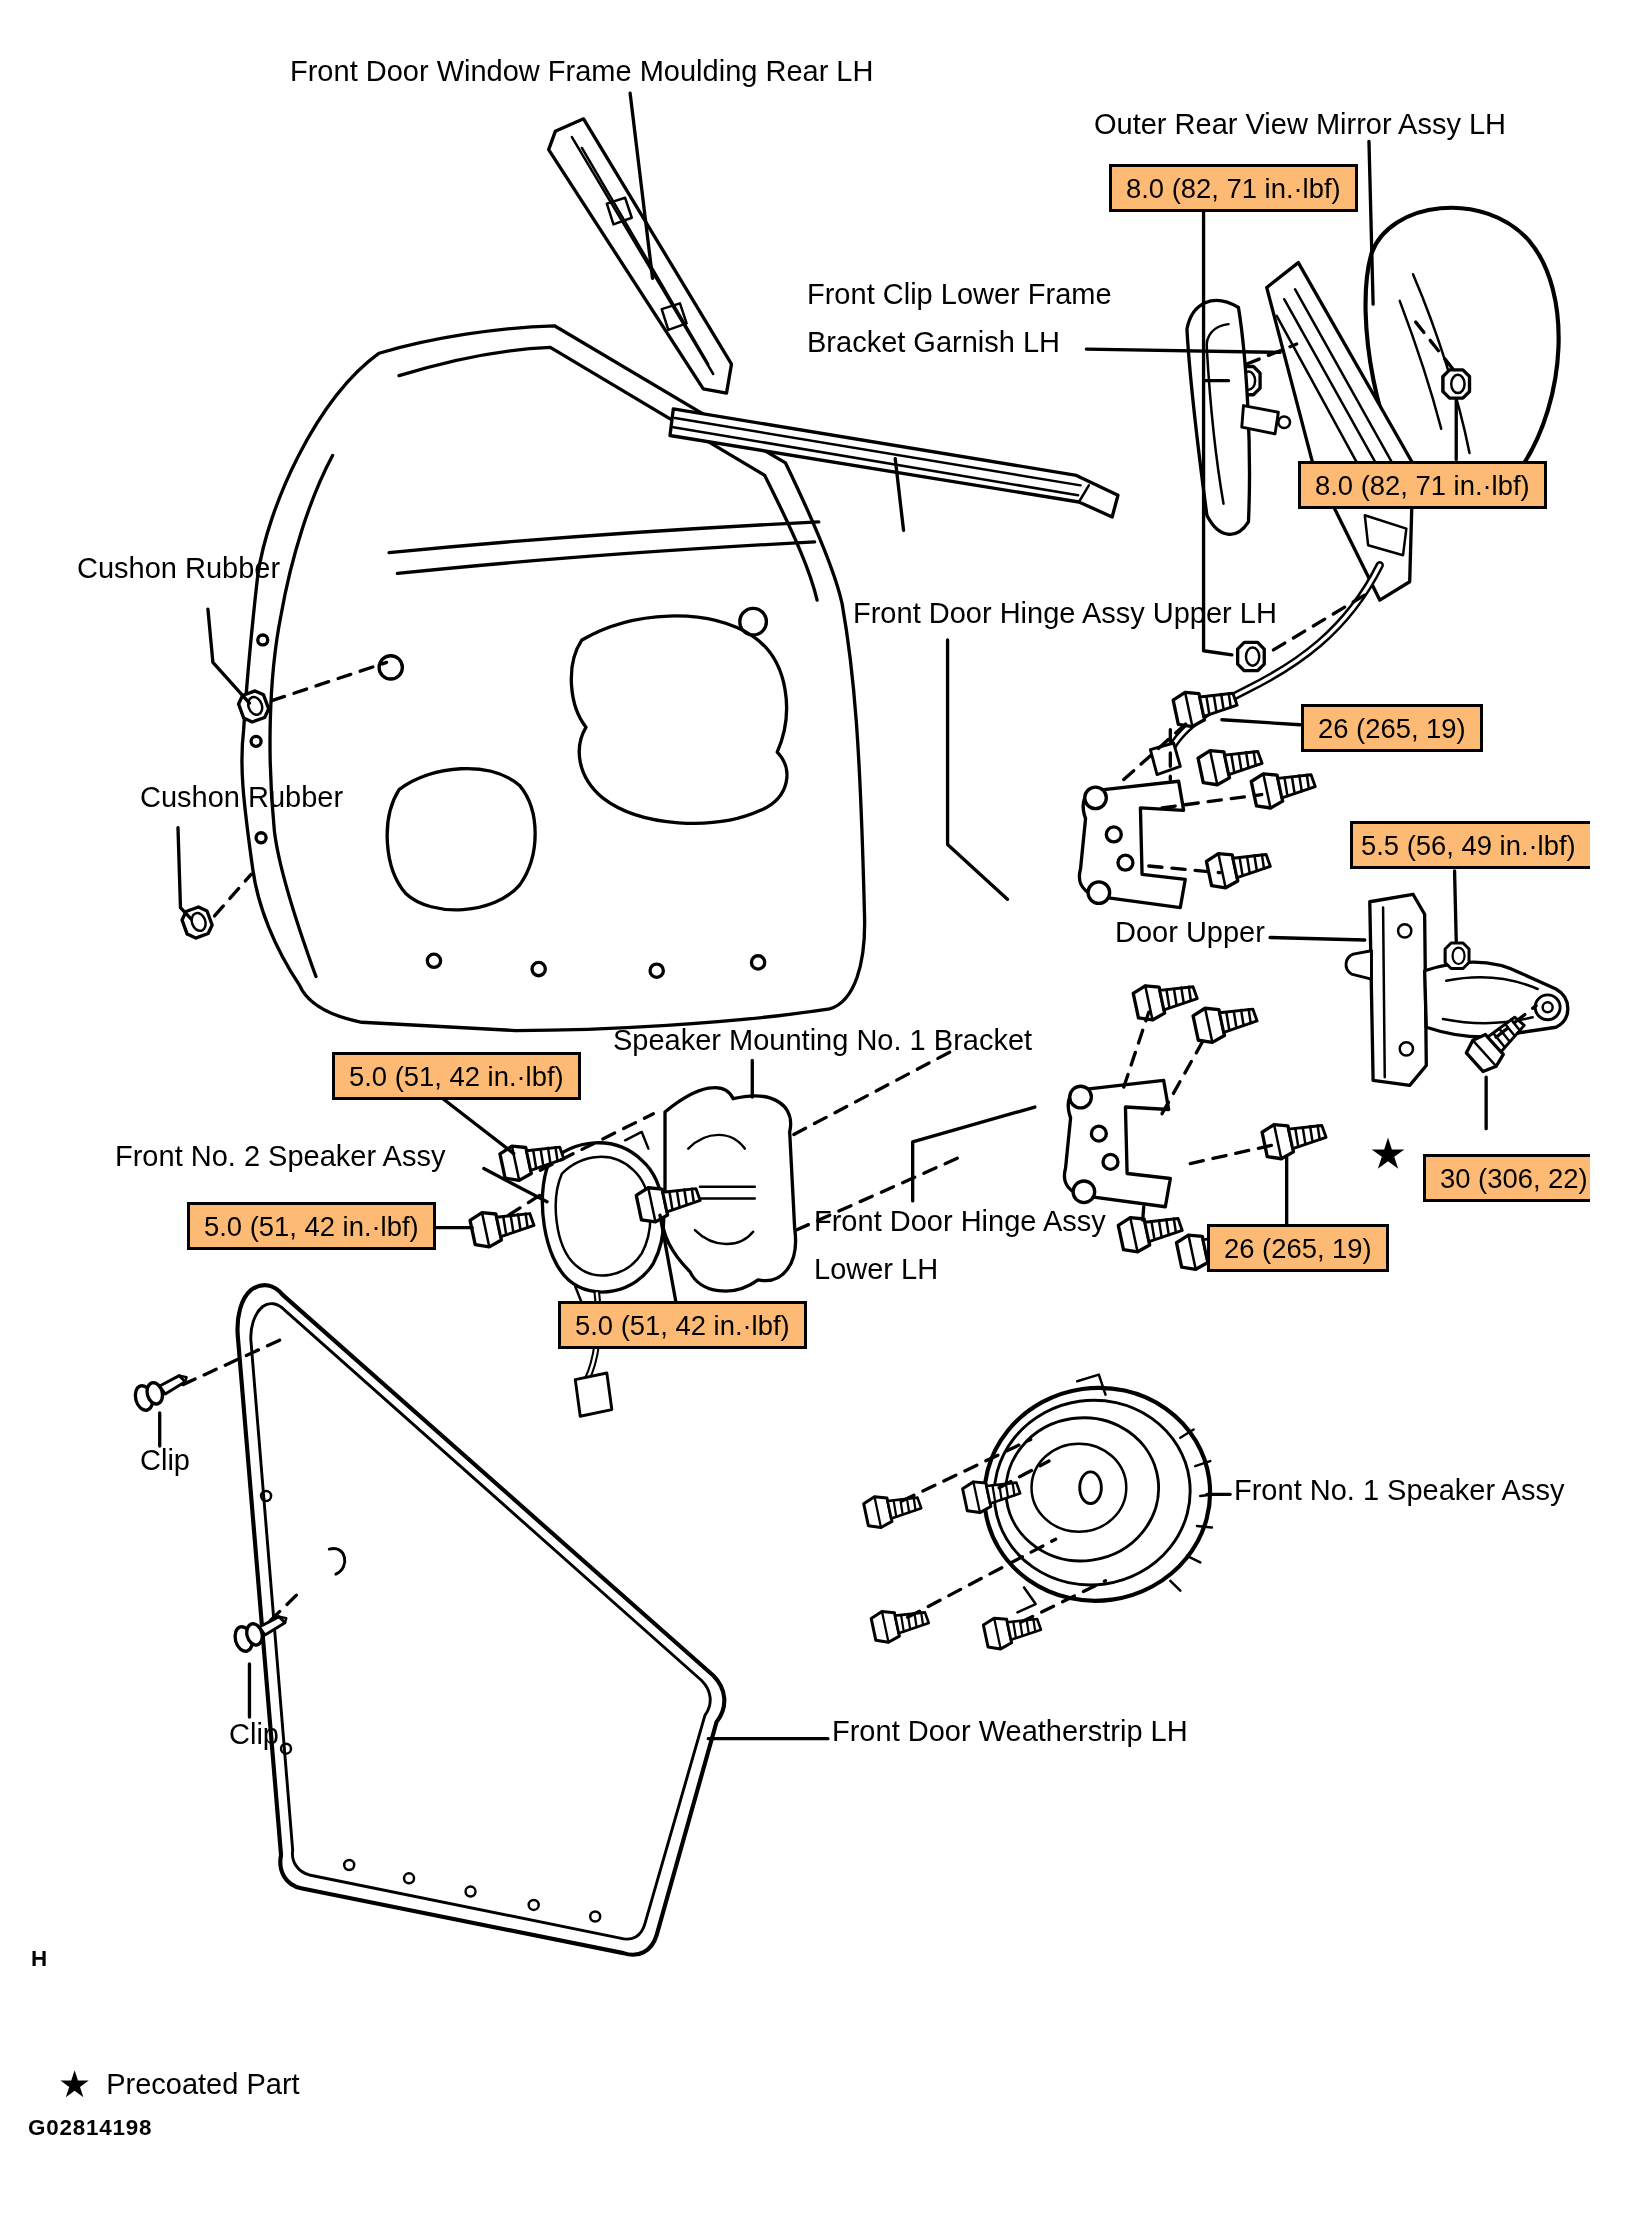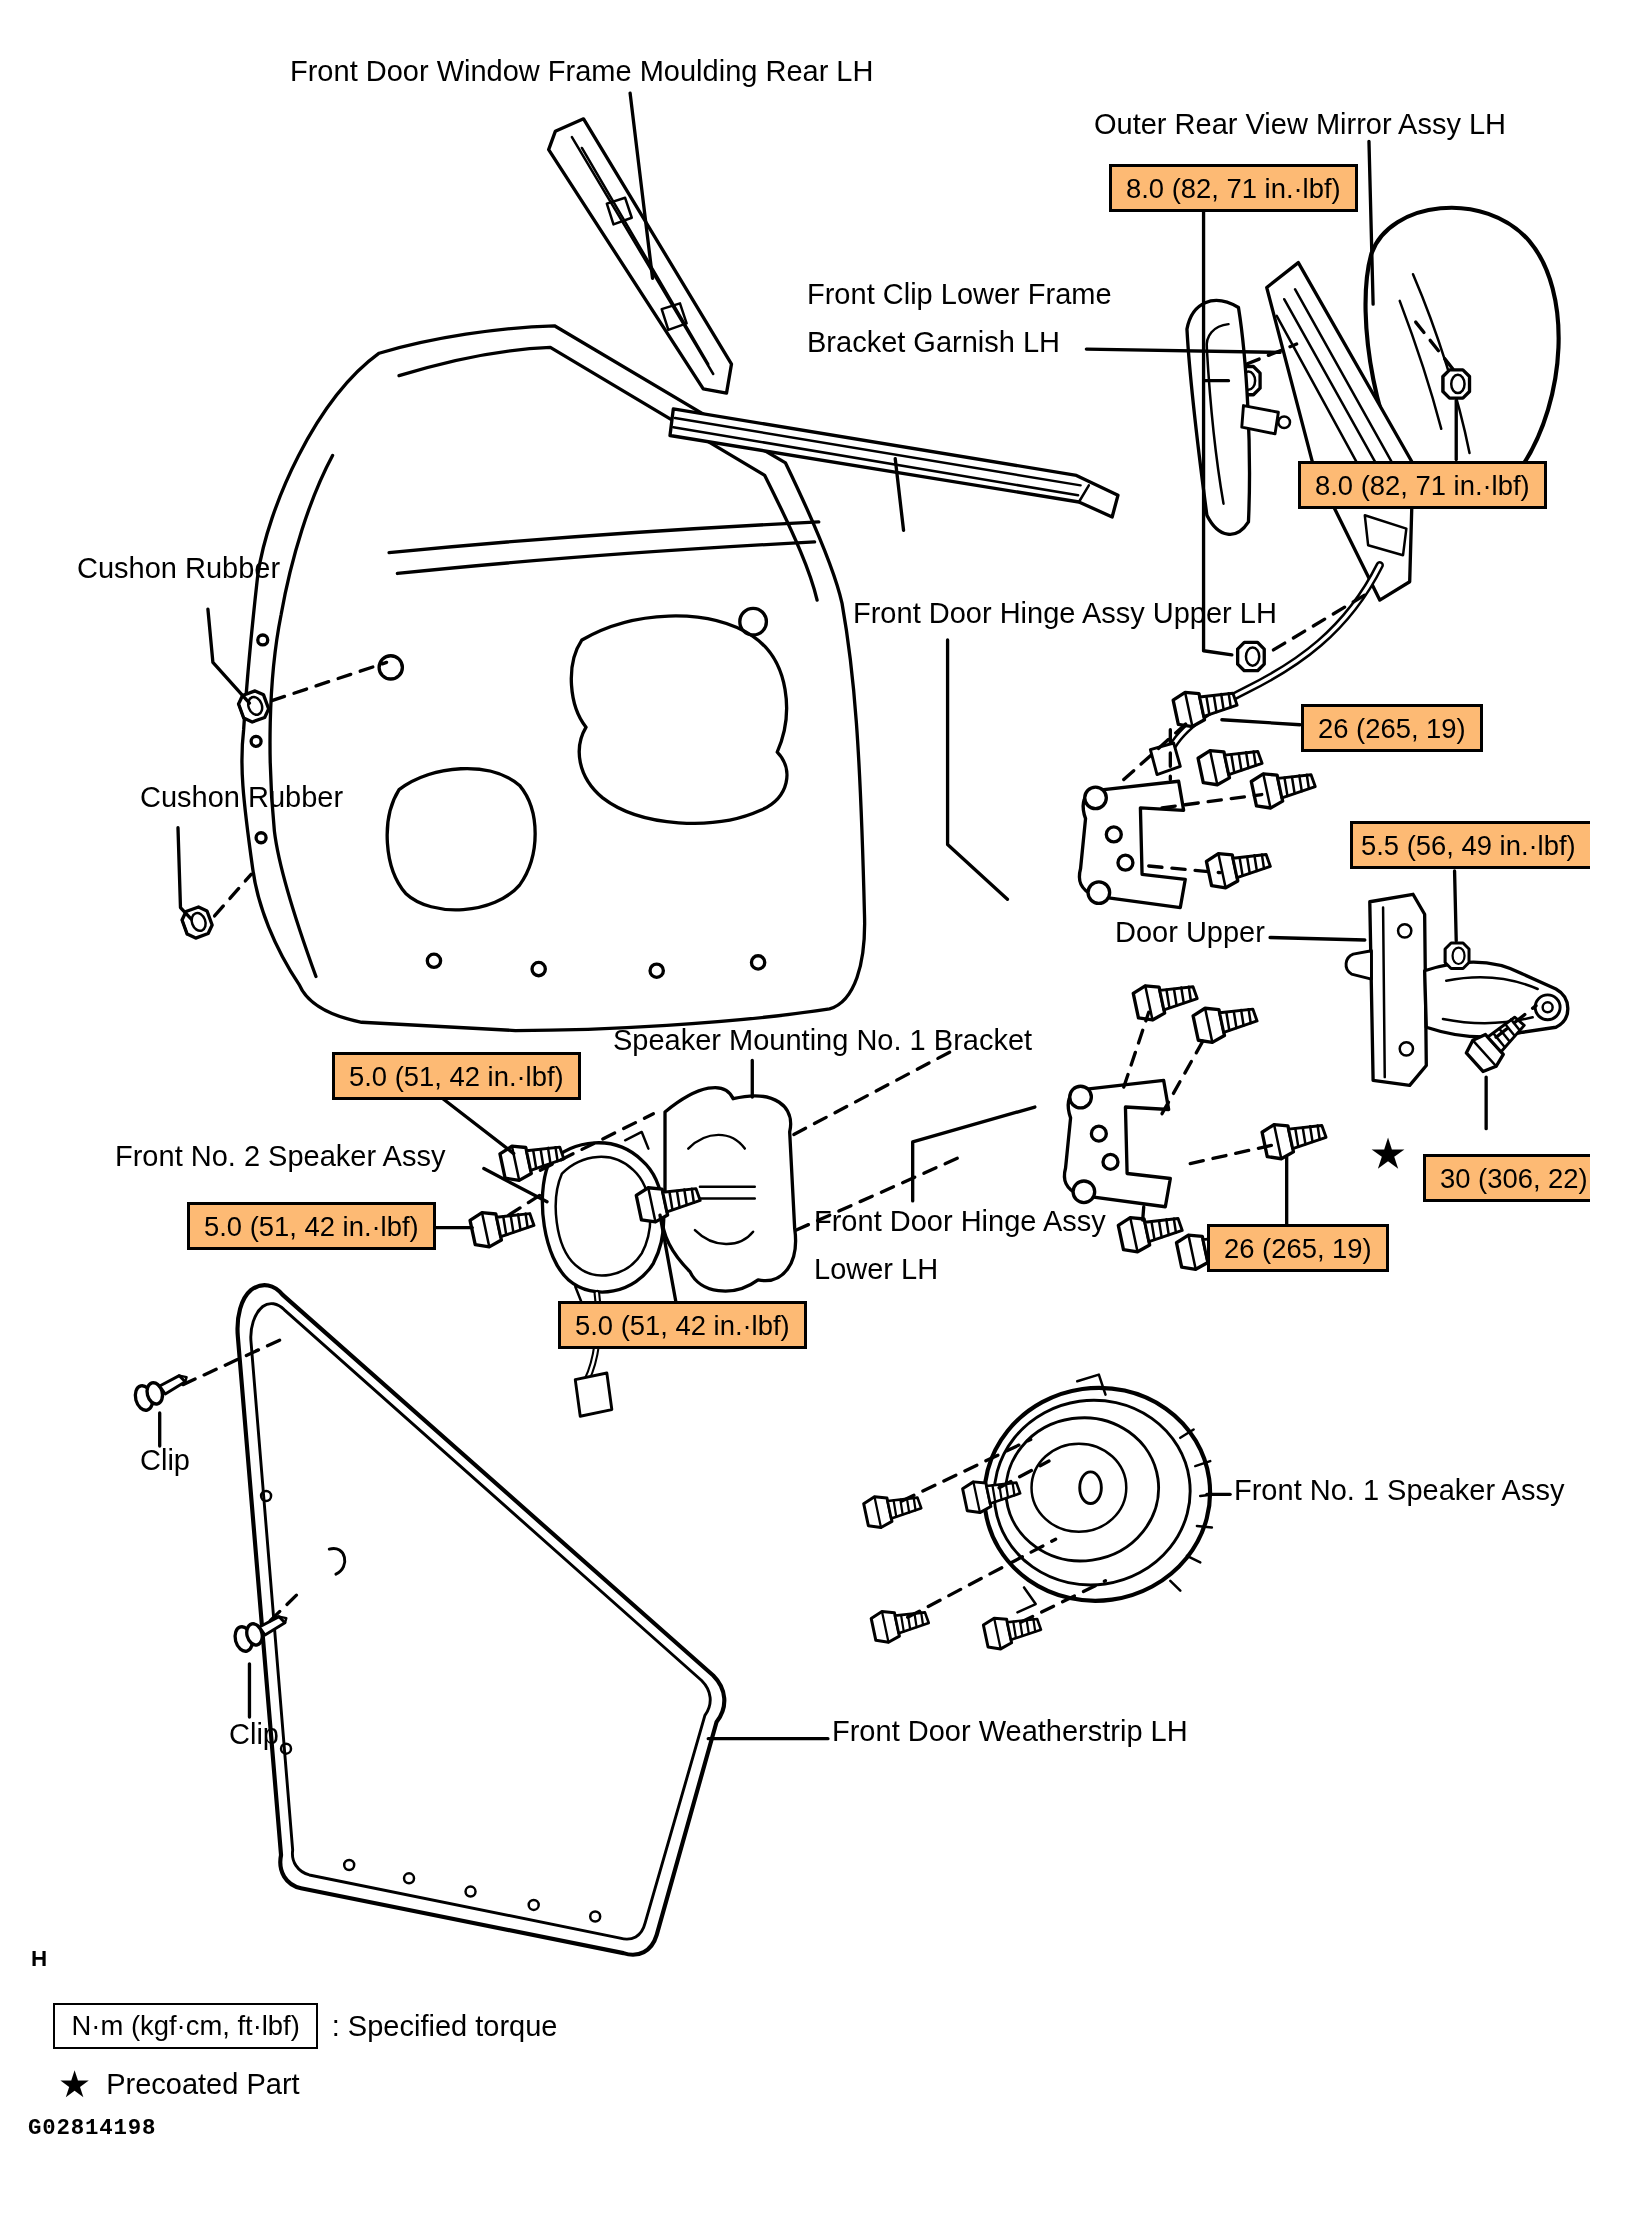--- a/index.html
+++ b/index.html
@@ -4,21 +4,21 @@
 <style>
   html,body{margin:0;padding:0;background:#fff;}
   #stage{position:relative;width:1590px;height:2239px;background:#fff;overflow:hidden;
          font-family:"Liberation Sans",sans-serif;color:#000;}
   #art{position:absolute;left:0;top:0;}
   .plabel{position:absolute;font-size:29px;line-height:1.12;white-space:nowrap;color:#000;}
   .tbox{position:absolute;border:3.3px solid #000;background:#fdba74;
         font-size:27.4px;font-weight:normal;line-height:1;padding:7.5px 14px;white-space:nowrap;}
   .starmark{position:absolute;font-size:38px;line-height:1;font-weight:bold;}
   .corner{position:absolute;font-size:22.4px;font-weight:bold;}
-  .figid{position:absolute;font-size:22.4px;font-weight:bold;letter-spacing:0.8px;font-family:Liberation Mono, monospace;}
+  .figid{position:absolute;font-size:22.4px;font-weight:bold;letter-spacing:0.8px;}
   .legend-row{position:absolute;display:flex;align-items:center;}
   .legend-box{border:2.5px solid #000;font-size:27.4px;padding:5px 16.6px;white-space:nowrap;}
   .legend-text{font-size:29px;margin-left:13.3px;white-space:nowrap;}
   .legend-star{font-size:37px;margin-right:15px;}
 </style>
 </head>
 <body>
 
 <div id="stage">
 
@@ -298,24 +298,20 @@
     <span>5.0 (51, 42 in.·lbf)</span></div>
   <div class="tbox" style="left:187px;top:1202px;">
     <span>5.0 (51, 42 in.·lbf)</span></div>
   <div class="tbox" style="left:558px;top:1301px;">
     <span>5.0 (51, 42 in.·lbf)</span></div>
   <div class="tbox" style="left:1207px;top:1224px;">
     <span>26 (265, 19)</span></div>
 
   <div class="corner" style="left:31px;top:1946px;">H</div>
 
-  <div class="legend-row" style="left:53px;top:2003px;">
-    <span class="legend-box">N·m (kgf·cm, ft·lbf)</span>
-    <span class="legend-text">: Specified torque</span>
-  </div>
 
   <div class="legend-row" style="left:58px;top:2063px;">
     <span class="legend-star">★</span>
     <span class="plabel" style="position:static;">Precoated Part</span>
   </div>
 
   <div class="figid" style="left:28px;top:2115px;">G02814198</div>
 
 </div>
 

